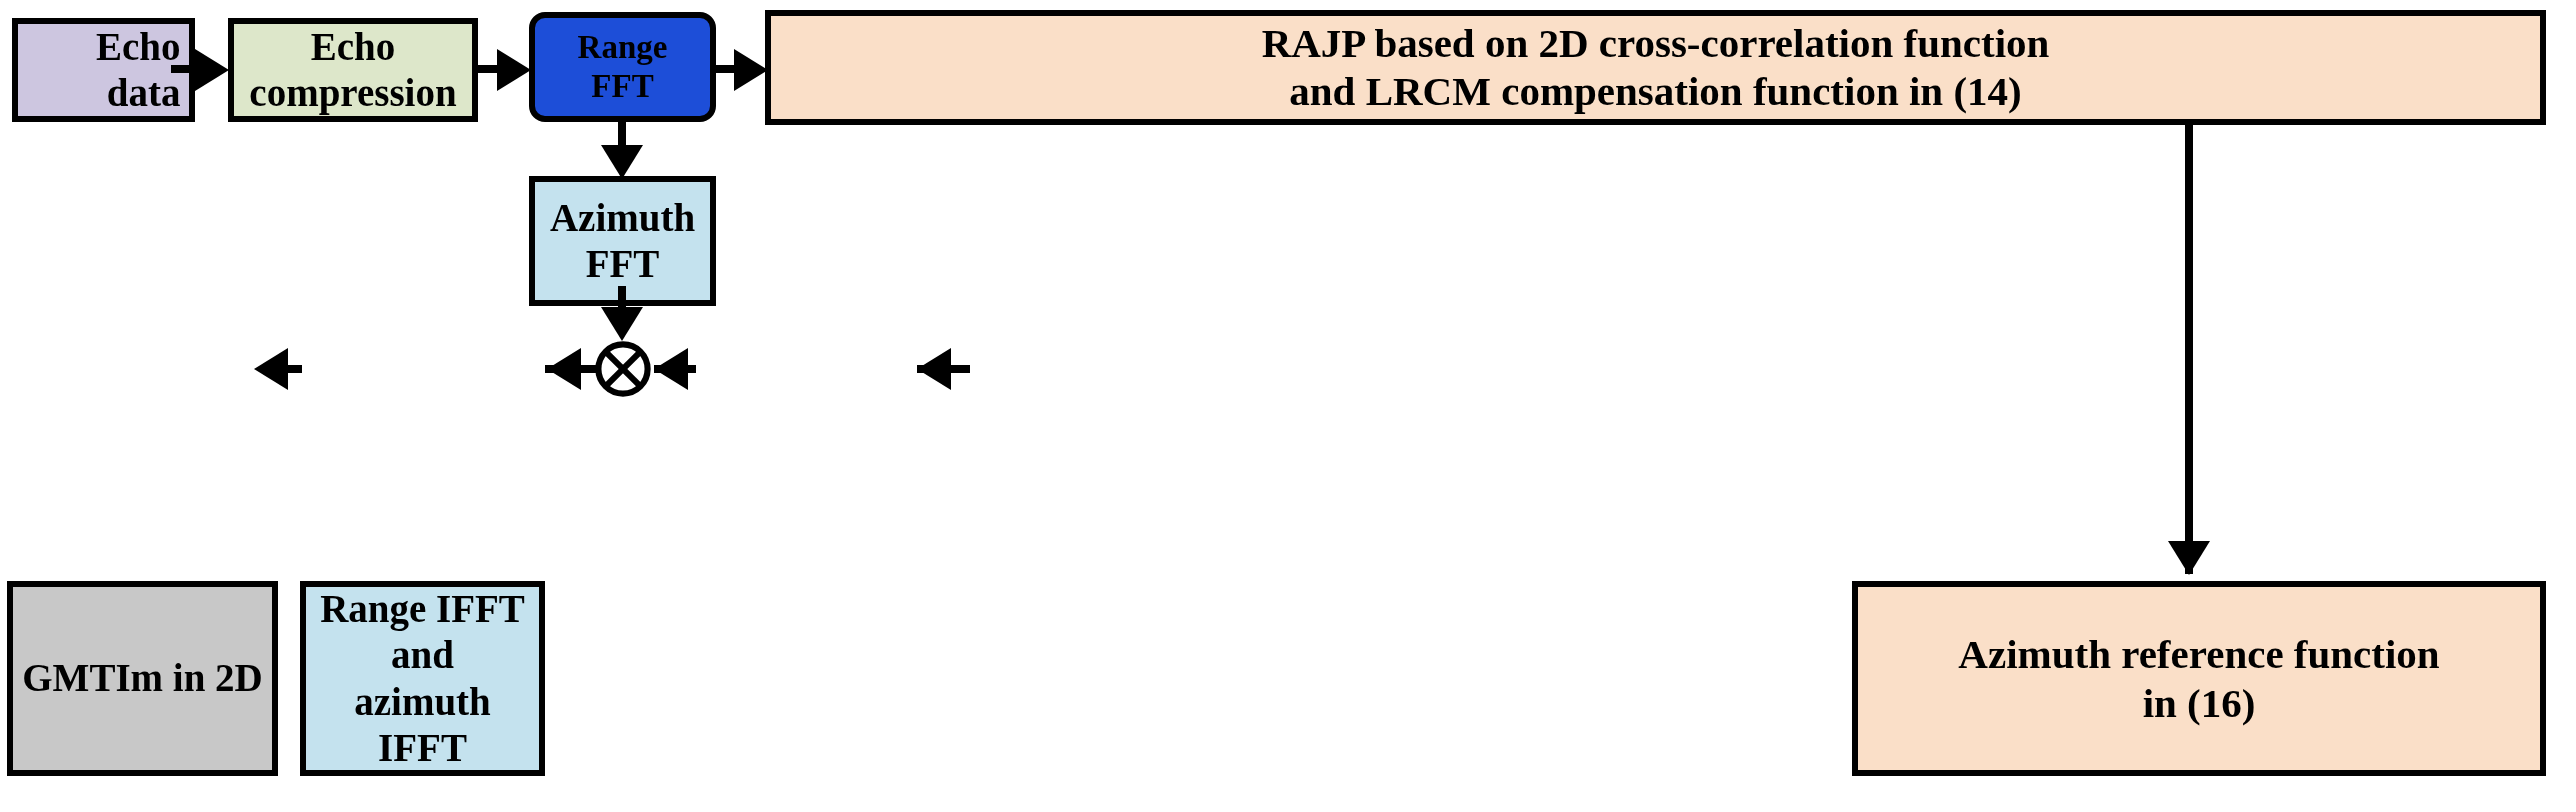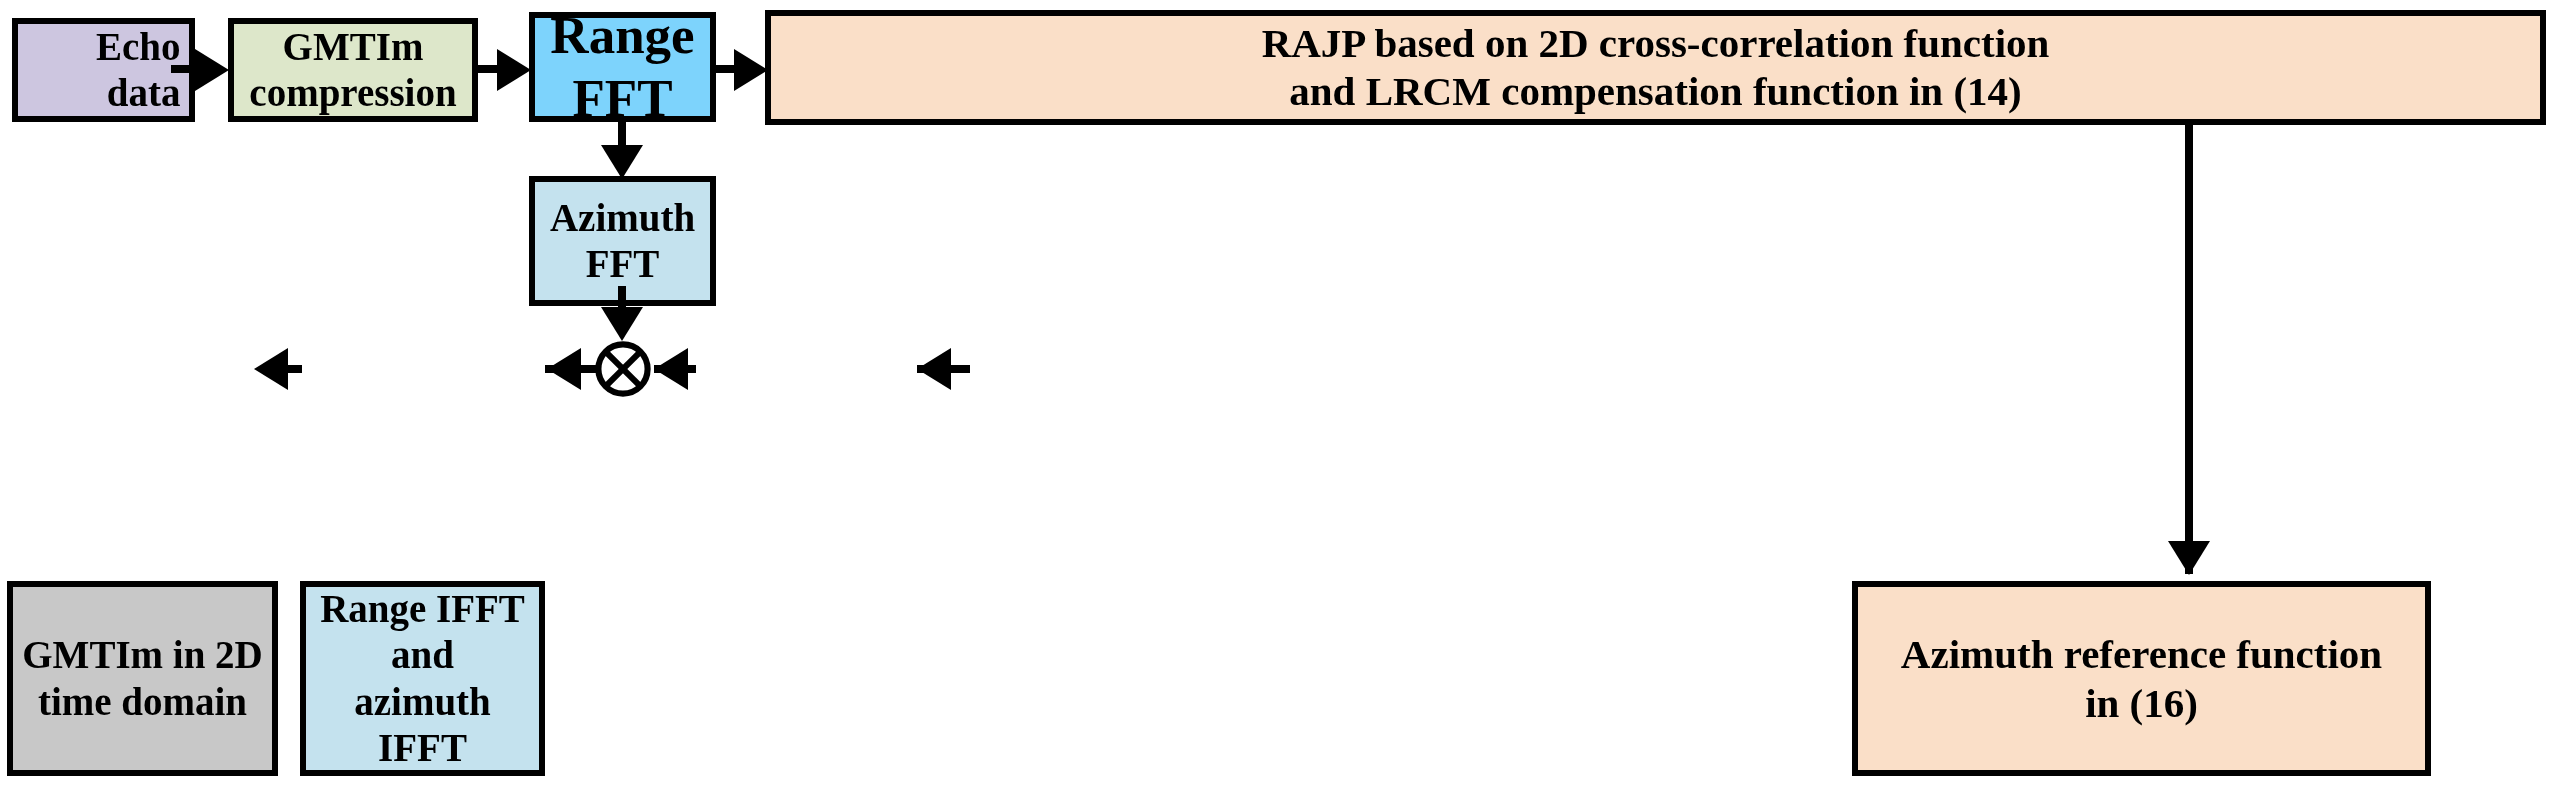--- a/index.html
+++ b/index.html
@@ -67,27 +67,27 @@
 <div id="canvas">
 
   <div class="node" style="left:12.3px; top:17.6px; width:183px; height:104px; background:#cdc6e0; font-size:39px;text-align:right;">
     <span class="lbl">Echo data</span>
   </div>
 
   <div class="seg" style="left:171px; top:65px; width:26.5px; height:8px;"></div>
   <div class="arrowhead ah-right" style="left:195px; top:49px;"></div>
 
   <div class="node" style="left:228px; top:17.6px; width:250px; height:104px; background:#dde7ca; font-size:39px;">
-    <span class="lbl"><span>GMTIm</span><br><span>compression</span></span>
+    <span class="lbl"><span>Echo</span><br><span>compression</span></span>
   </div>
 
   <div class="seg" style="left:477px; top:65px; width:29px; height:8px;"></div>
   <div class="arrowhead ah-right" style="left:497px; top:49px;"></div>
 
-  <div class="node" style="left:529px; top:11.5px; width:187px; height:110px; background:#7dd3fc; font-size:53px;">
+  <div class="node" style="left:529px; top:11.5px; width:187px; height:110px; background:#1d4ed8; font-size:33px;border-radius:16px;">
     <span class="lbl">Range FFT</span>
   </div>
 
   <div class="seg" style="left:716px; top:65px; width:26.5px; height:8px;"></div>
   <div class="arrowhead ah-right" style="left:734px; top:49px;"></div>
 
   <div class="node" style="left:765px; top:9.7px; width:1781px; height:115px; background:#fadfc8; font-size:41px;">
     <span class="lbl"><span>RAJP based on 2D cross-correlation function</span><br><span>and LRCM compensation function in (14)</span></span>
   </div>
 
@@ -98,21 +98,21 @@
     <span class="lbl"><span>Azimuth</span><br><span>FFT</span></span>
   </div>
 
   <div class="seg" style="left:618px; top:286px; width:8px; height:42px;"></div>
   <div class="arrowhead ah-down" style="left:601px; top:307px;"></div>
 
   <div class="seg" style="left:2185px; top:124px; width:8px; height:450px;"></div>
   <div class="arrowhead ah-down" style="left:2168px; top:541px;"></div>
 
   <div class="node" style="left:7px; top:581px; width:271px; height:195px; background:#c8c8c8; font-size:39px;">
-    <span class="lbl"><span>GMTIm in 2D</span><br><span>time domain</span></span>
+    <span class="lbl"><span>GMTIm in 2D</span><br></span>
   </div>
 
   <div class="seg" style="left:265px; top:365px; width:37px; height:8px;"></div>
   <div class="arrowhead ah-left" style="left:254px; top:348px;"></div>
 
   <div class="node" style="left:300px; top:581px; width:245px; height:195px; background:#c4e2ee; font-size:39px;">
     <span class="lbl"><span>Range IFFT and</span><br><span>azimuth IFFT</span></span>
   </div>
 
   <div class="seg" style="left:545px; top:365px; width:55px; height:8px;"></div>
@@ -126,18 +126,18 @@
     </svg>
   </div>
 
   <div class="seg" style="left:654px; top:365px; width:42px; height:8px;"></div>
   <div class="arrowhead ah-left" style="left:654px; top:348px;"></div>
 
 
   <div class="seg" style="left:917px; top:365px; width:53px; height:8px;"></div>
   <div class="arrowhead ah-left" style="left:917px; top:348px;"></div>
 
-  <div class="node" style="left:1852px; top:581px; width:579px; height:195px; background:#fadfc8; font-size:41px;">
+  <div class="node" style="left:1852px; top:581px; width:694px; height:195px; background:#fadfc8; font-size:41px;">
     <span class="lbl"><span>Azimuth reference function</span><br><span>in (16)</span></span>
   </div>
 
 </div>
 
 
 </body></html>

